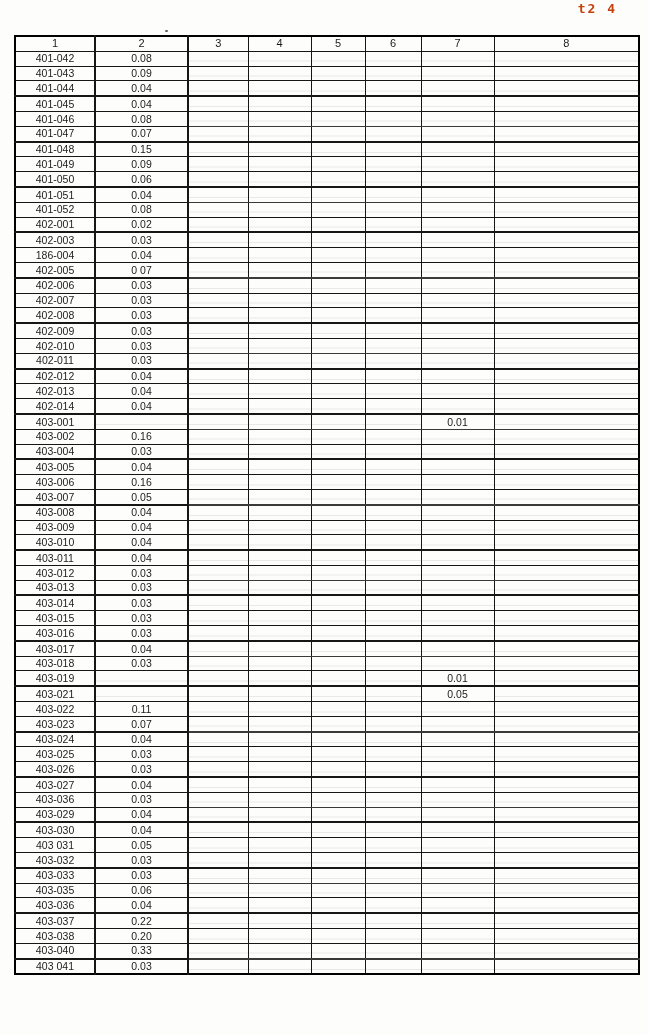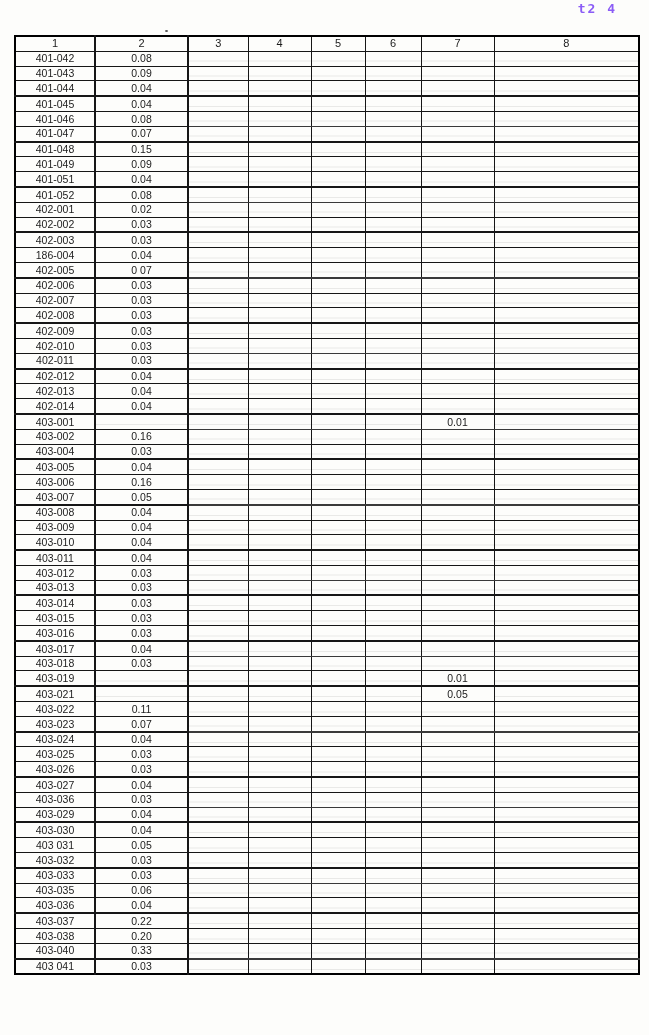--- a/index.html
+++ b/index.html
@@ -16,21 +16,21 @@
     overflow: hidden;
   }
   .page-annotation {
     position: absolute;
     top: 1px;
     right: 32px;
     font-family: "DejaVu Sans Mono", monospace;
     font-weight: bold;
     font-size: 13px;
     letter-spacing: 2px;
-    color: #8b5cf6;
+    color: #c2410c;
   }
   .scan-speck {
     position: absolute;
     left: 165px;
     top: 30px;
     width: 3px;
     height: 2px;
     background: #555;
     border-radius: 50%;
   }
@@ -175,20 +175,30 @@
         <td>401-049</td>
         <td>0.09</td>
         <td></td>
         <td></td>
         <td></td>
         <td></td>
         <td></td>
         <td></td>
       </tr>
       <tr>
+        <td>401-050</td>
+        <td>0.06</td>
+        <td></td>
+        <td></td>
+        <td></td>
+        <td></td>
+        <td></td>
+        <td></td>
+      </tr>
+      <tr>
         <td>401-051</td>
         <td>0.04</td>
         <td></td>
         <td></td>
         <td></td>
         <td></td>
         <td></td>
         <td></td>
       </tr>
       <tr>
@@ -197,30 +207,20 @@
         <td></td>
         <td></td>
         <td></td>
         <td></td>
         <td></td>
         <td></td>
       </tr>
       <tr>
         <td>402-001</td>
         <td>0.02</td>
-        <td></td>
-        <td></td>
-        <td></td>
-        <td></td>
-        <td></td>
-        <td></td>
-      </tr>
-      <tr>
-        <td>402-002</td>
-        <td>0.03</td>
         <td></td>
         <td></td>
         <td></td>
         <td></td>
         <td></td>
         <td></td>
       </tr>
       <tr>
         <td>402-003</td>
         <td>0.03</td>

